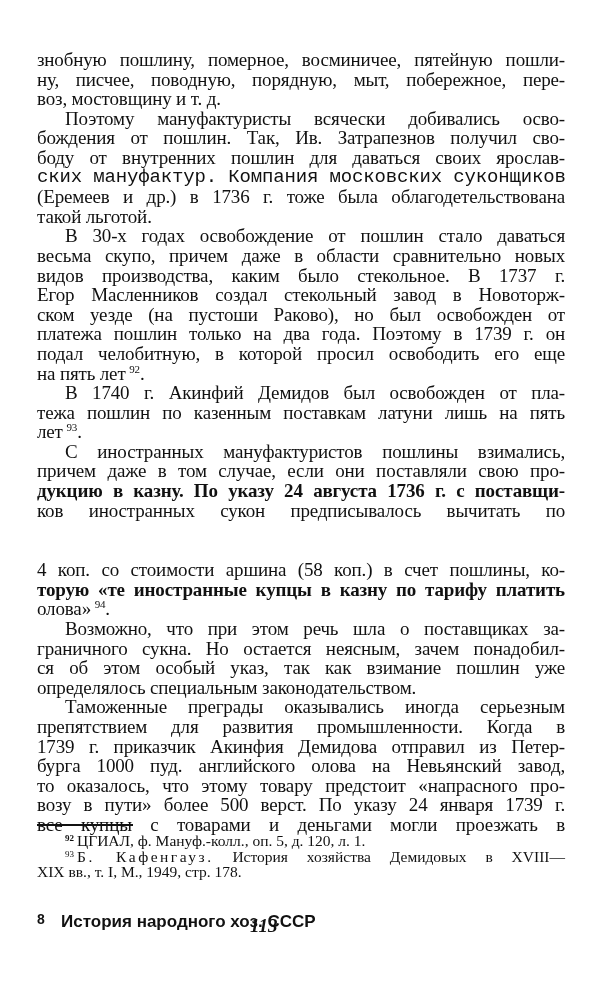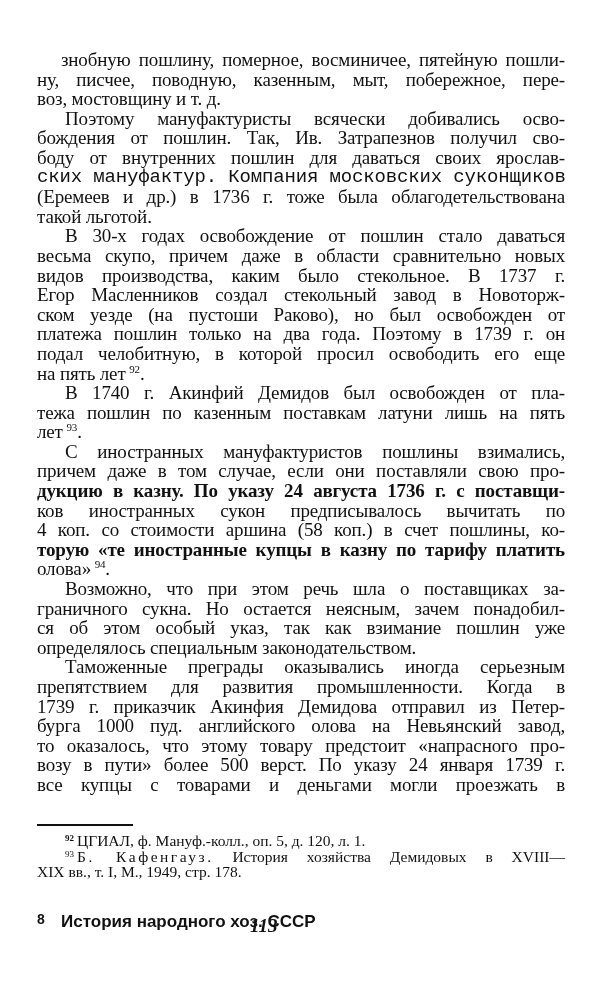--- a/index.html
+++ b/index.html
@@ -34,22 +34,22 @@
     font-family: "Liberation Sans", "DejaVu Sans", sans-serif; color: #111;
   }
   .sig-num { position: absolute; left: 0; top: 2px; font-size: 14px; font-weight: bold; }
   .sig-title { position: absolute; left: 24px; top: 3px; font-size: 17px; font-weight: bold; }
   .page-num { position: absolute; left: 213px; top: 6px; font-size: 19px; font-weight: bold; font-style: italic; font-family: "Liberation Serif", "DejaVu Serif", serif; }
 </style>
 </head>
 <body>
 
 <div class="page" id="main-text">
-    <span class="line" style="display: block; width: auto; margin-left: 24px;"><span>знобную пошлину, померное, восминичее, пятейную пошли-</span></span>
-    <span class="line" style="display: block; width: auto;"><span>ну, писчее, поводную, казенным, мыт, побережное, пере-</span></span>
+    <span class="line" style="display: block; width: auto;"><span>знобную пошлину, померное, восминичее, пятейную пошли-</span></span>
+    <span class="line" style="display: block; width: auto;"><span>ну, писчее, поводную, порядную, мыт, побережное, пере-</span></span>
     <span class="line last" style="display: block; width: auto;"><span>воз, мостовщину и т. д.</span></span>
     <span class="line indent" style="display: block; width: auto;"><span>Поэтому мануфактуристы всячески добивались осво-</span></span>
     <span class="line" style="display: block; width: auto;"><span>бождения от пошлин. Так, Ив. Затрапезнов получил сво-</span></span>
     <span class="line" style="display: block; width: auto;"><span>боду от внутренних пошлин для даваться своих ярослав-</span></span>
     <span class="line" style="display: block; width: auto; font-family: Liberation Mono, monospace;"><span>ских мануфактур. Компания московских суконщиков</span></span>
     <span class="line" style="display: block; width: auto;"><span>(Еремеев и др.) в 1736 г. тоже была облагодетельствована</span></span>
     <span class="line last" style="display: block; width: auto;"><span>такой льготой.</span></span>
     <span class="line indent" style="display: block; width: auto;"><span>В 30-х годах освобождение от пошлин стало даваться</span></span>
     <span class="line" style="display: block; width: auto;"><span>весьма скупо, причем даже в области сравнительно новых</span></span>
     <span class="line" style="display: block; width: auto;"><span>видов производства, каким было стекольное. В 1737 г.</span></span>
@@ -58,21 +58,21 @@
     <span class="line" style="display: block; width: auto;"><span>платежа пошлин только на два года. Поэтому в 1739 г. он</span></span>
     <span class="line" style="display: block; width: auto;"><span>подал челобитную, в которой просил освободить его еще</span></span>
     <span class="line last" style="display: block; width: auto;"><span>на пять лет</span> <span class="sup">92</span><span>.</span></span>
     <span class="line indent" style="display: block; width: auto;"><span>В 1740 г. Акинфий Демидов был освобожден от пла-</span></span>
     <span class="line" style="display: block; width: auto;"><span>тежа пошлин по казенным поставкам латуни лишь на пять</span></span>
     <span class="line last" style="display: block; width: auto;"><span>лет</span> <span class="sup">93</span><span>.</span></span>
     <span class="line indent" style="display: block; width: auto;"><span>С иностранных мануфактуристов пошлины взимались,</span></span>
     <span class="line" style="display: block; width: auto;"><span>причем даже в том случае, если они поставляли свою про-</span></span>
     <span class="line" style="display: block; width: auto; font-weight: bold;"><span>дукцию в казну. По указу 24 августа 1736 г. с поставщи-</span></span>
     <span class="line" style="display: block; width: auto;"><span>ков иностранных сукон предписывалось вычитать по</span></span>
-    <span class="line" style="display: block; width: auto;"><span>4 коп. со стоимости аршина (58 коп.) в счет пошлины, ко-</span></span>
+    <span class="line" style="display: block; width: auto; margin-top: 40px;"><span>4 коп. со стоимости аршина (58 коп.) в счет пошлины, ко-</span></span>
     <span class="line" style="display: block; width: auto; font-weight: bold;"><span>торую «те иностранные купцы в казну по тарифу платить</span></span>
     <span class="line last" style="display: block; width: auto;"><span>олова»</span> <span class="sup">94</span><span>.</span></span>
     <span class="line indent" style="display: block; width: auto;"><span>Возможно, что при этом речь шла о поставщиках за-</span></span>
     <span class="line" style="display: block; width: auto;"><span>граничного сукна. Но остается неясным, зачем понадобил-</span></span>
     <span class="line" style="display: block; width: auto;"><span>ся об этом особый указ, так как взимание пошлин уже</span></span>
     <span class="line last" style="display: block; width: auto;"><span>определялось специальным законодательством.</span></span>
     <span class="line indent" style="display: block; width: auto;"><span>Таможенные преграды оказывались иногда серьезным</span></span>
     <span class="line" style="display: block; width: auto;"><span>препятствием для развития промышленности. Когда в</span></span>
     <span class="line" style="display: block; width: auto;"><span>1739 г. приказчик Акинфия Демидова отправил из Петер-</span></span>
     <span class="line" style="display: block; width: auto;"><span>бурга 1000 пуд. английского олова на Невьянский завод,</span></span>

